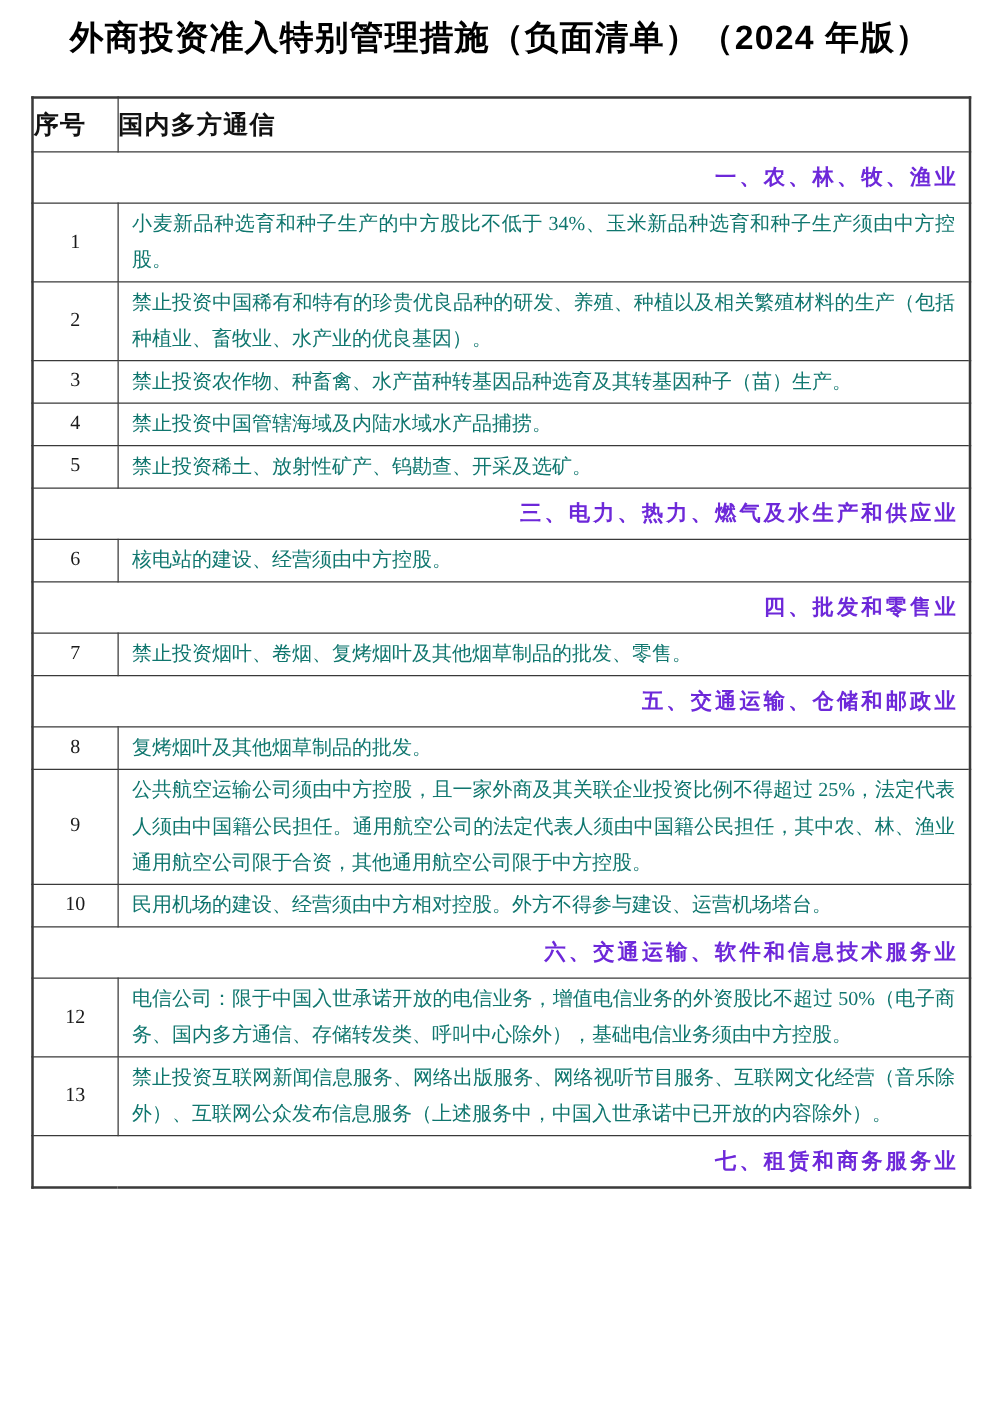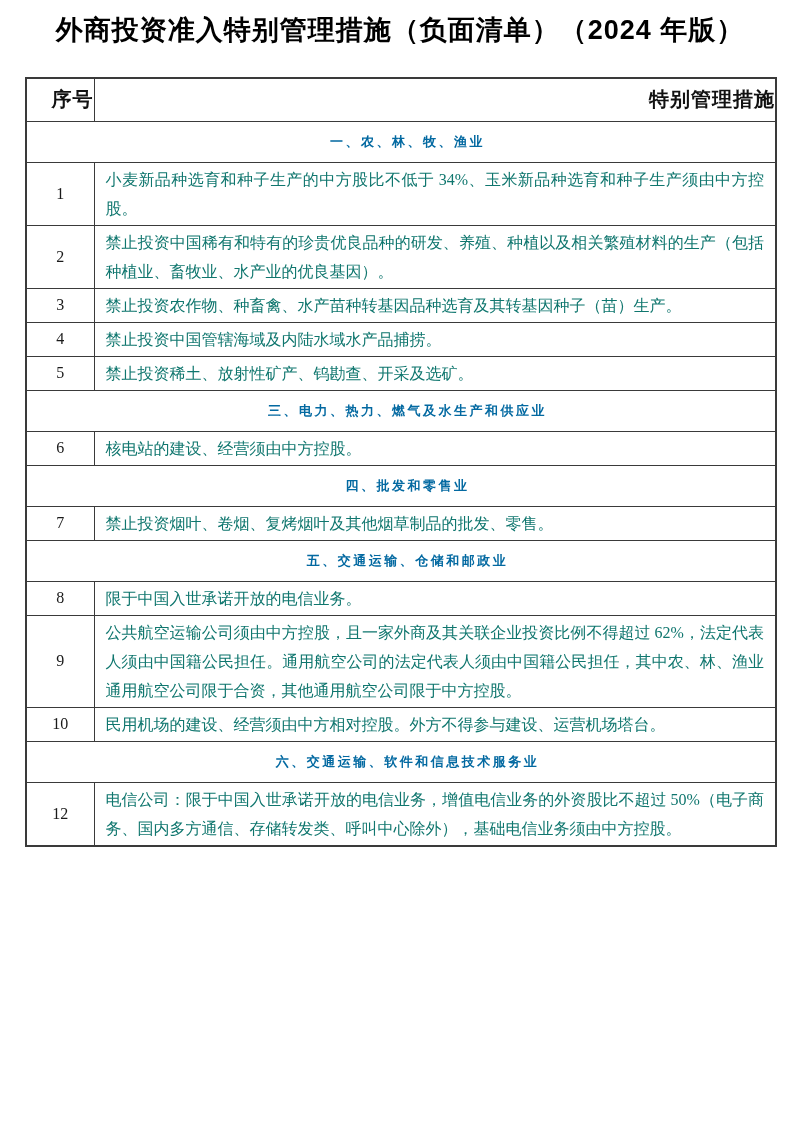--- a/index.html
+++ b/index.html
@@ -38,31 +38,31 @@
     box-sizing: border-box;
   }
   th.col-index { width: 68px; }
   table.negative-list th {
     height: 43px;
     font-family: "Liberation Sans", sans-serif;
     font-weight: bold;
     font-size: 20px;
     letter-spacing: 1px;
     color: #111111;
-    text-align: right;
+    text-align: left;
     padding: 0;
   }
   td.section-cell {
     font-weight: bold;
-    font-size: 13px;
+    font-size: 17px;
     letter-spacing: 2.5px;
-    color: #0369a1;
+    color: #6d28d9;
     padding: 6px 8px 6px 21px;
     line-height: 28px;
-    text-align: center;
+    text-align: right;
   }
   td.index-cell {
     text-align: center;
     font-size: 16px;
     color: #1a1a1a;
     padding: 0;
   }
   td.measure-cell {
     font-size: 16px;
     line-height: 29px;
@@ -75,21 +75,21 @@
 </head>
 <body>
 
 <div class="page">
   <h1 class="doc-title">外商投资准入特别管理措施（负面清单）（2024 年版）</h1>
 
   <table class="negative-list">
     <thead>
       <tr>
         <th class="col-index">序号</th>
-        <th class="col-measures">特别管理措施</th>
+        <th class="col-measures">国内多方通信</th>
       </tr>
     </thead>
     <tbody>
         <tr>
           <td colspan="2" class="section-cell">一、农、林、牧、渔业</td>
         </tr>
         <tr>
           <td class="index-cell">1</td>
           <td class="measure-cell">小麦新品种选育和种子生产的中方股比不低于 34%、玉米新品种选育和种子生产须由中方控股。</td>
         </tr>
@@ -121,32 +121,39 @@
         </tr>
         <tr>
           <td class="index-cell">7</td>
           <td class="measure-cell">禁止投资烟叶、卷烟、复烤烟叶及其他烟草制品的批发、零售。</td>
         </tr>
         <tr>
           <td colspan="2" class="section-cell">五、交通运输、仓储和邮政业</td>
         </tr>
         <tr>
           <td class="index-cell">8</td>
-          <td class="measure-cell">限于中国入世承诺开放的电信业务。</td>
+          <td class="measure-cell">复烤烟叶及其他烟草制品的批发。</td>
         </tr>
         <tr>
           <td class="index-cell">9</td>
-          <td class="measure-cell">公共航空运输公司须由中方控股，且一家外商及其关联企业投资比例不得超过 62%，法定代表人须由中国籍公民担任。通用航空公司的法定代表人须由中国籍公民担任，其中农、林、渔业通用航空公司限于合资，其他通用航空公司限于中方控股。</td>
+          <td class="measure-cell">公共航空运输公司须由中方控股，且一家外商及其关联企业投资比例不得超过 25%，法定代表人须由中国籍公民担任。通用航空公司的法定代表人须由中国籍公民担任，其中农、林、渔业通用航空公司限于合资，其他通用航空公司限于中方控股。</td>
         </tr>
         <tr>
           <td class="index-cell">10</td>
           <td class="measure-cell">民用机场的建设、经营须由中方相对控股。外方不得参与建设、运营机场塔台。</td>
         </tr>
         <tr>
           <td colspan="2" class="section-cell">六、交通运输、软件和信息技术服务业</td>
         </tr>
         <tr>
           <td class="index-cell">12</td>
           <td class="measure-cell">电信公司：限于中国入世承诺开放的电信业务，增值电信业务的外资股比不超过 50%（电子商务、国内多方通信、存储转发类、呼叫中心除外），基础电信业务须由中方控股。</td>
         </tr>
+        <tr>
+          <td class="index-cell">13</td>
+          <td class="measure-cell">禁止投资互联网新闻信息服务、网络出版服务、网络视听节目服务、互联网文化经营（音乐除外）、互联网公众发布信息服务（上述服务中，中国入世承诺中已开放的内容除外）。</td>
+        </tr>
+        <tr>
+          <td colspan="2" class="section-cell">七、租赁和商务服务业</td>
+        </tr>
       </tbody>
   </table>
 </div>
 
 </body></html>

